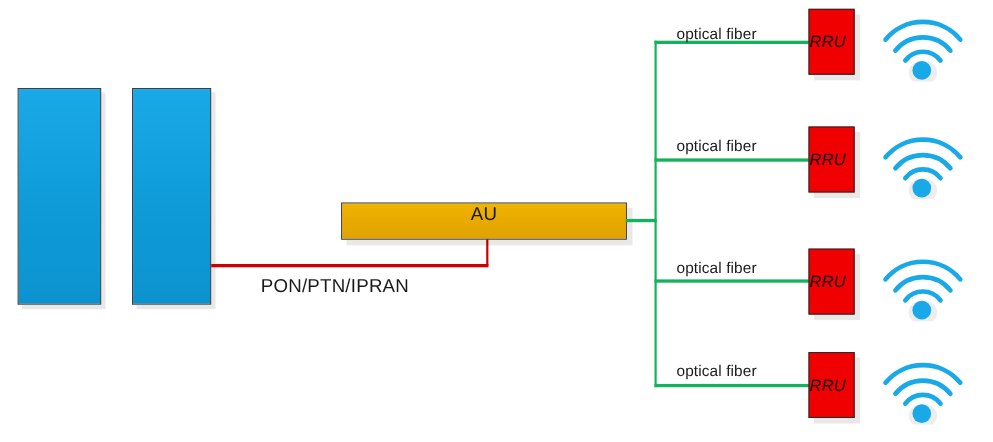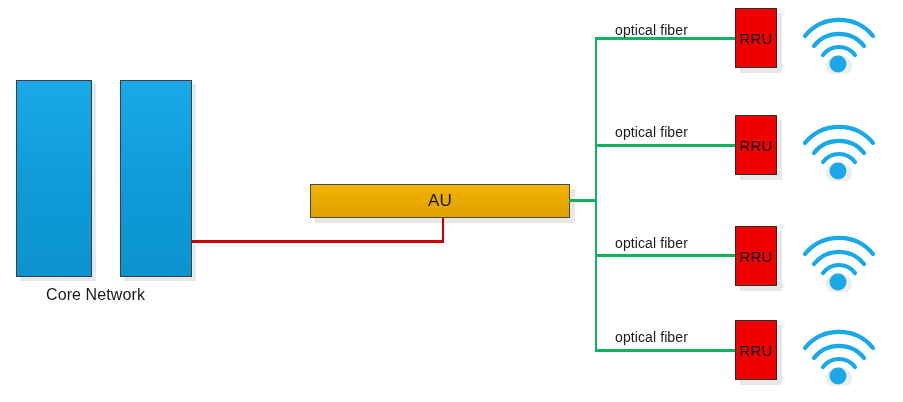--- a/index.html
+++ b/index.html
@@ -45,21 +45,21 @@
     position: absolute;
     left: 310px;
     top: 184px;
     width: 260px;
     height: 34px;
     background: linear-gradient(180deg, #f0b400 0%, #e8a900 50%, #dfa200 100%);
     border: 1.5px solid #4a4a4a;
     box-shadow: 5px 5px 0 0 rgba(0,0,0,0.09);
     box-sizing: border-box;
     display: flex;
-    align-items: center;
+    align-items: flex-start;
     justify-content: center;
     color: #171717;
     font-size: 17px;
     letter-spacing: 0.3px;
   }
 
   
   .line {
     position: absolute;
   }
@@ -90,24 +90,25 @@
     position: absolute;
     left: 735px;
     width: 42px;
     height: 60px;
     background: #f00000;
     border: 1.5px solid #2b2b2b;
     box-shadow: 5px 5px 0 0 rgba(0,0,0,0.09);
     box-sizing: border-box;
     display: flex;
     align-items: center;
-    justify-content: center;
+    justify-content: flex-start;
     color: #0d0d0d;
     font-size: 15px;
     letter-spacing: 0.2px;
+    font-style: italic;
   }
 
   
   .fiber-label {
     position: absolute;
     left: 615px;
     color: #1a1a1a;
     font-size: 14px;
     white-space: nowrap;
     letter-spacing: 0.1px;
@@ -122,24 +123,24 @@
   }
   .wifi-icon svg { display: block; width: 78px; height: 66px; }
 </style>
 </head>
 <body>
 
 <div id="canvas">
 
   <div id="rack-left" class="rack"></div>
   <div id="rack-right" class="rack"></div>
-  <div id="core-network-label" class="caption">Core Network</div>
 
   <div id="red-h" class="line line-red"></div>
   <div id="red-v" class="line line-red"></div>
+  <div id="pon-label">PON/PTN/IPRAN</div>
 
   <div id="au-box">
     <span>AU</span>
   </div>
 
   <div id="green-stub" class="line line-green"></div>
   <div id="green-trunk" class="line line-green"></div>
 
   <div class="line line-green green-branch" style="top:37px;"></div>
   <div class="fiber-label" style="top:22px;">optical fiber</div>

